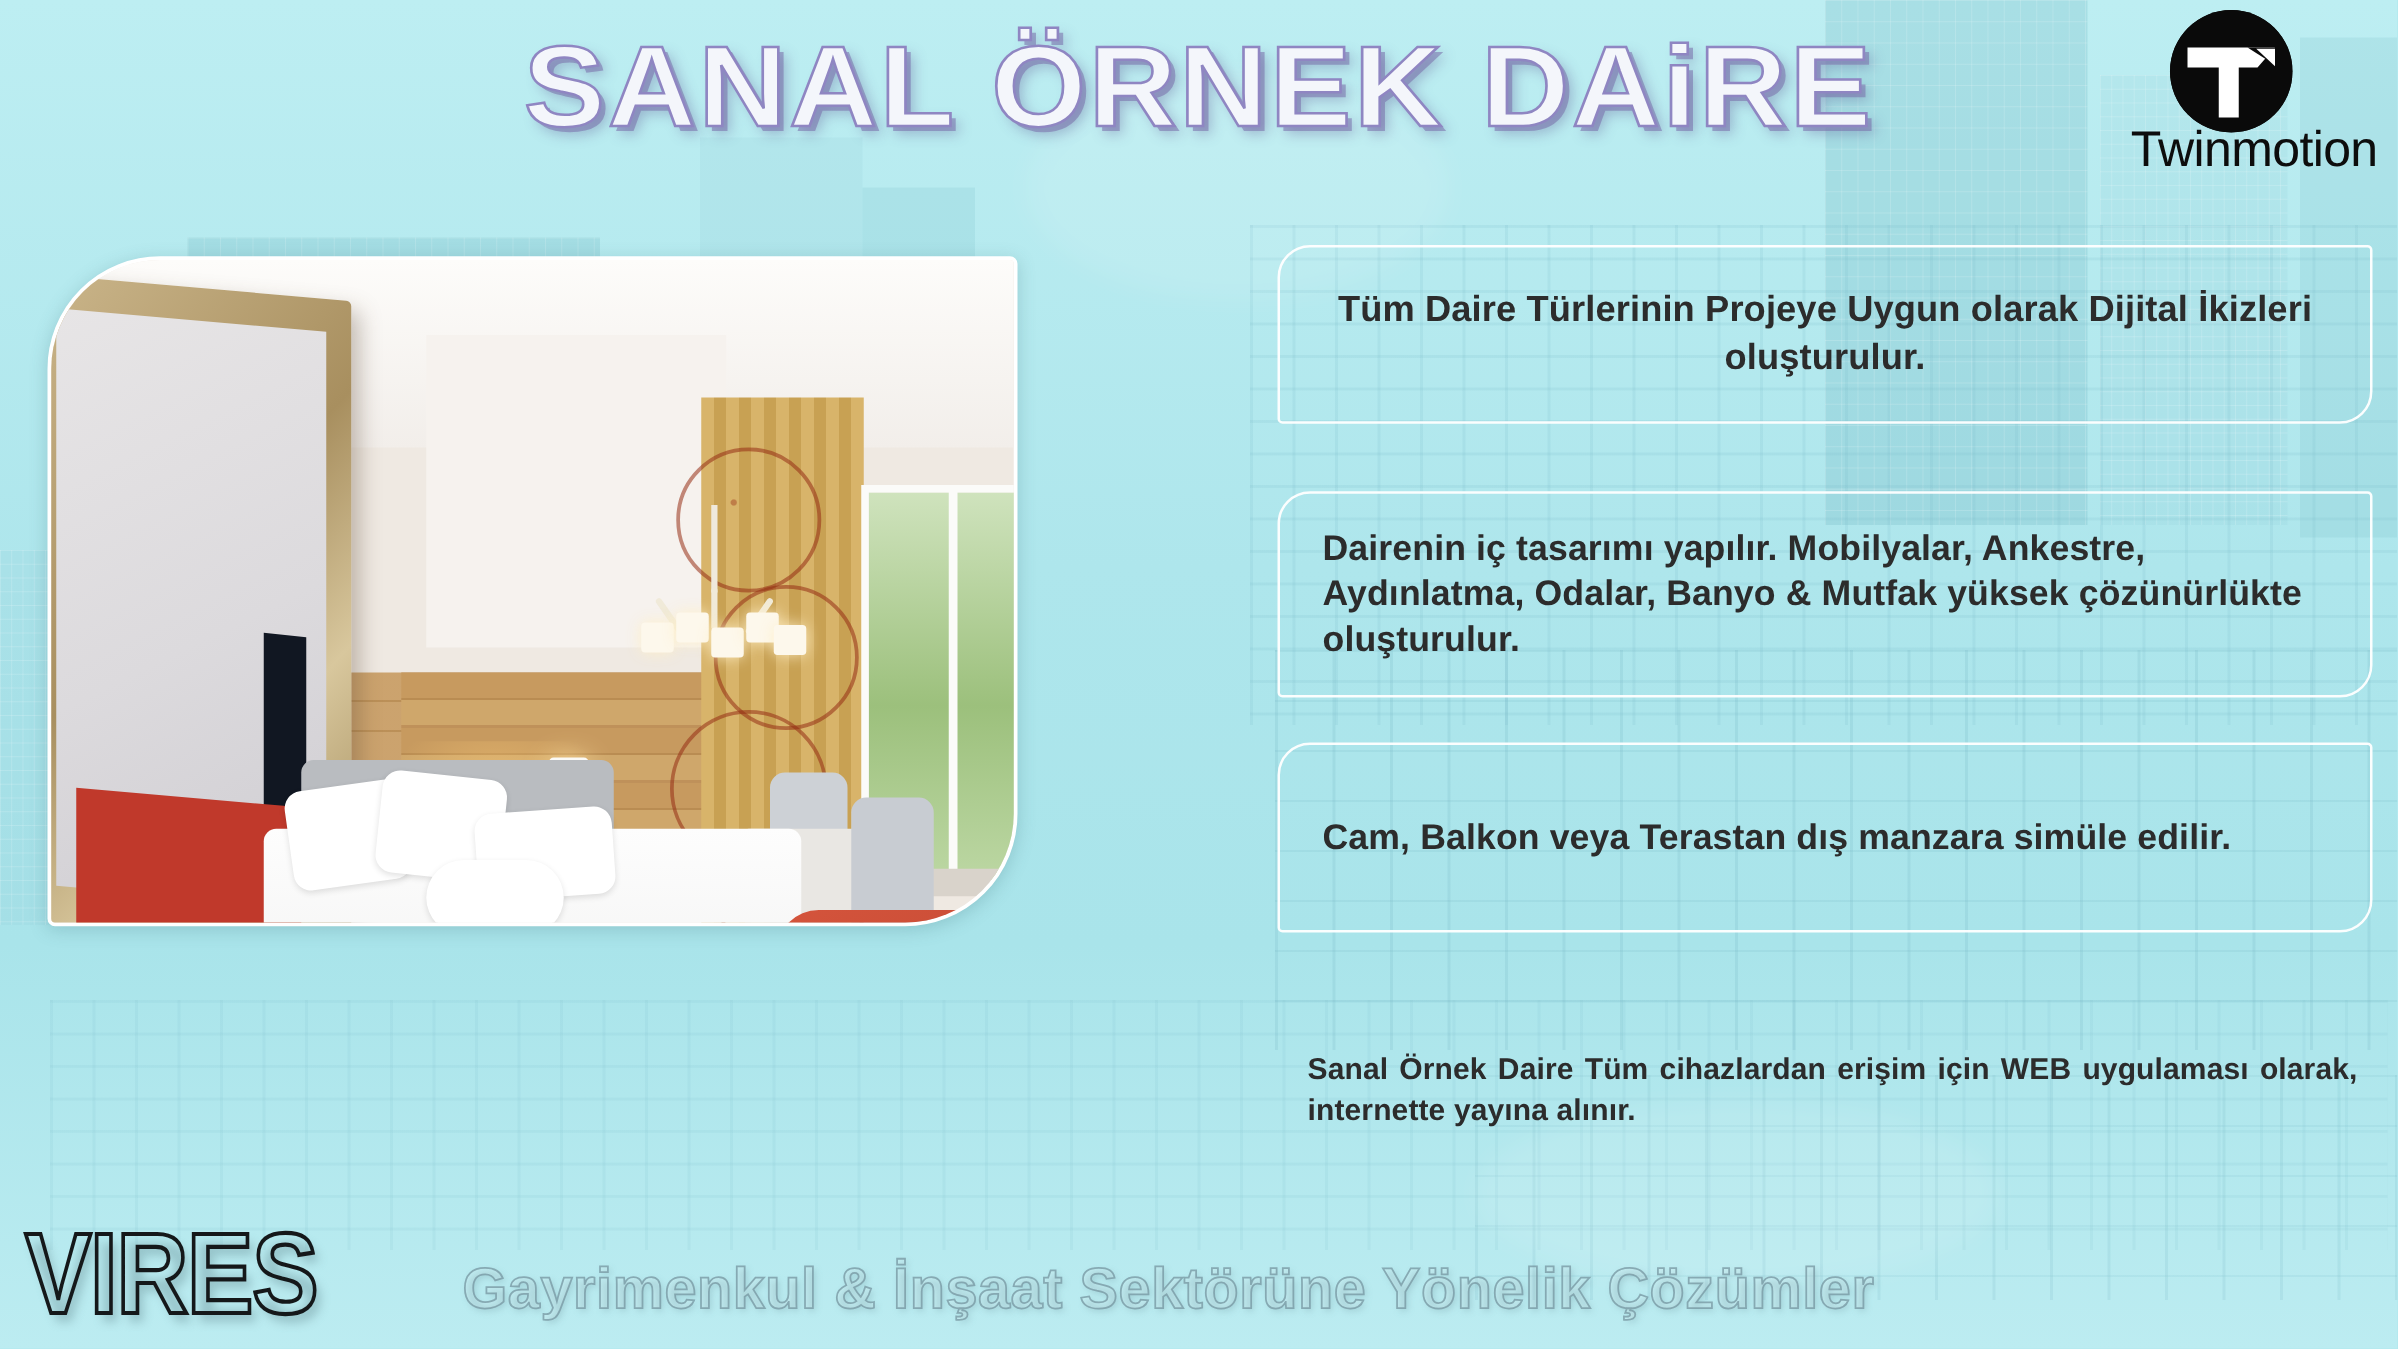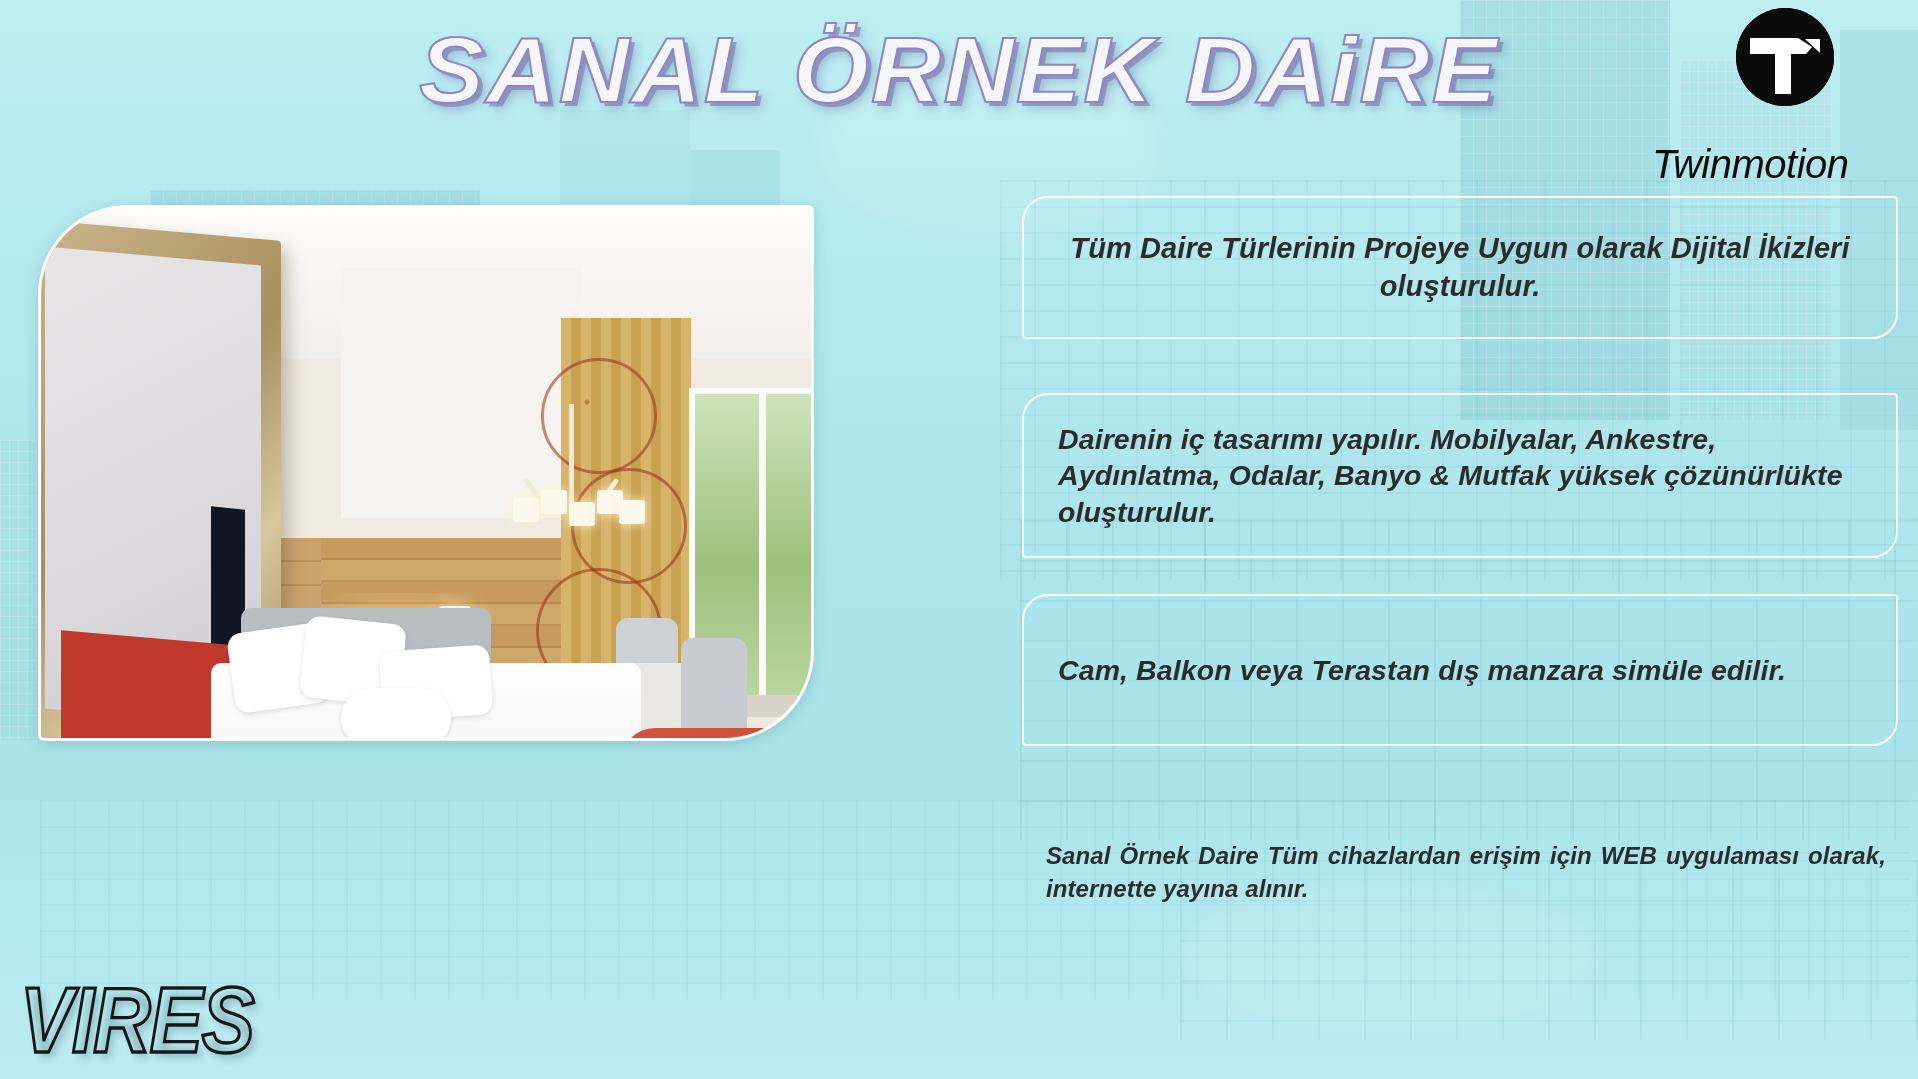--- a/index.html
+++ b/index.html
@@ -4,21 +4,20 @@
 <style>
   html,body{margin:0;padding:0;}
   body{
     width:1918px;height:1079px;overflow:hidden;
     font-family:"Liberation Sans",sans-serif;
     background:#b3e9ef;
   }
   .slide{
     position:relative;width:1918px;height:1079px;overflow:hidden;
     background:#b3e9ef;
-    font-style:italic;
   }
 
   
   .bg-layer{position:absolute;inset:0;overflow:hidden;}
   .bg-wash{
     position:absolute;inset:0;
     background:
       linear-gradient(180deg,#bdeef2 0%,#aee6ec 42%,#a9e4ea 70%,#bcecf1 100%);
   }
   .bld{position:absolute;background:rgba(122,188,198,.20);}
@@ -67,23 +66,23 @@
     white-space:nowrap;
   }
 
   
   .tm{position:absolute;right:16px;top:6px;width:250px;height:136px;}
   .tm-circle{
     position:absolute;left:84px;top:2px;width:98px;height:98px;border-radius:50%;
     background:#0a0a0a;
   }
   .tm-word{
-    position:absolute;left:0;top:92px;width:250px;text-align:left;
-    font-family:"Liberation Sans",sans-serif;
-    font-size:40px;font-weight:400;color:#0d0d0d;letter-spacing:-.5px;margin-top:44px;
+    position:absolute;left:0;top:92px;width:250px;text-align:right;
+    font-family:"Liberation Sans",sans-serif;
+    font-size:40px;font-weight:400;color:#0d0d0d;letter-spacing:-.5px;
   }
 
   
   .photo{
     position:absolute;left:38px;top:205px;width:770px;height:530px;
     border-radius:90px 6px 90px 6px;
     overflow:hidden;
     border:3px solid #ffffff;
     box-shadow:0 3px 14px rgba(60,110,120,.25);
     background:#efe9e2;
@@ -292,14 +291,15 @@
   <div class="box" id="box3">
     <span class="box-txt">Cam, Balkon veya Terastan dış manzara simüle edilir.</span>
   </div>
   <div class="box" id="box2">
     <span class="box-txt">Dairenin iç tasarımı yapılır. Mobilyalar, Ankestre, Aydınlatma, Odalar, Banyo &amp; Mutfak yüksek çözünürlükte oluşturulur.</span>
   </div>
 
   <div class="plain-block">Sanal Örnek Daire Tüm cihazlardan erişim için WEB uygulaması olarak, internette yayına alınır.</div>
 
   <div class="vires">VIRES</div>
+  <div class="tagline">Gayrimenkul &amp; İnşaat Sektörüne Yönelik Çözümler</div>
 
 </div>
 
 </body></html>

